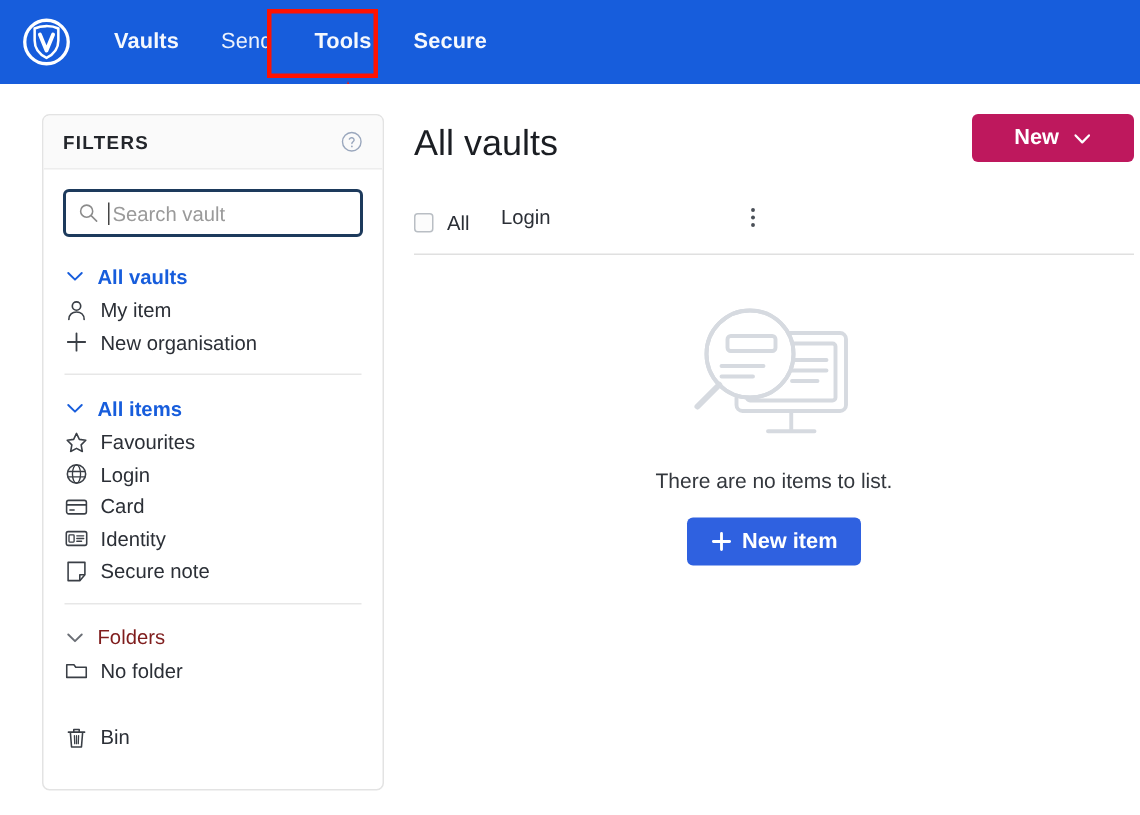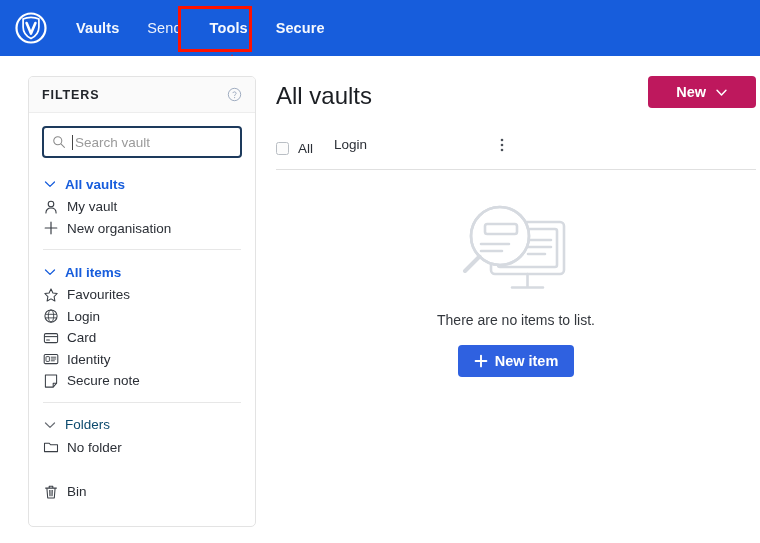--- a/index.html
+++ b/index.html
@@ -66,21 +66,21 @@
     width: 1px; height: 15px; background: #444; margin-right: 2px;
   }
   .search-ph { font-size: 13.5px; color: #9a9a9a; }
 
   
   .group { padding: 0 0 0 0; }
   .grp-head {
     display: flex; align-items: center; height: 24px; padding-left: 14px;
     font-size: 13.5px; font-weight: 700; color: #175DDC;
   }
-  .grp-head.muted { color: #0c4a6e; font-weight: 400; }
+  .grp-head.muted { color: #7f1d1d; font-weight: 400; }
   .chev { width: 14px; height: 14px; margin-right: 8px; flex: 0 0 auto; }
   .row {
     display: flex; align-items: center; height: 21.5px; padding-left: 14px;
     font-size: 13.5px; color: #2b2f36;
   }
   .row .ri { width: 16px; height: 16px; margin-right: 8px; flex: 0 0 auto; }
   .sep { height: 1px; background: #e7e7e7; margin: 10px 14px 10px 14px; }
   .gap-sm { height: 9px; }
   .gap-md { height: 14px; }
 
@@ -181,21 +181,21 @@
           <svg class="chev" viewBox="0 0 14 14">
             <path d="M2.5 5 L7 9.4 L11.5 5" fill="none" stroke="#175DDC" stroke-width="1.3" stroke-linecap="round" stroke-linejoin="round"></path>
           </svg>
           <span>All vaults</span>
         </div>
         <div class="row">
           <svg class="ri" viewBox="0 0 16 16">
             <circle cx="8" cy="5" r="2.8" fill="none" stroke="#3a3f46" stroke-width="1.1"></circle>
             <path d="M2.9 14 C2.9 10.6 5.2 9.0 8 9.0 C10.8 9.0 13.1 10.6 13.1 14" fill="none" stroke="#3a3f46" stroke-width="1.1" stroke-linecap="round"></path>
           </svg>
-          <span>My vault</span>
+          <span>My item</span>
         </div>
         <div class="row">
           <svg class="ri" viewBox="0 0 16 16">
             <path d="M8 2.2 L8 13.8 M2.2 8 L13.8 8" stroke="#3a3f46" stroke-width="1.2" stroke-linecap="round"></path>
           </svg>
           <span>New organisation</span>
         </div>
       </div>
 
       <div class="sep"></div>

